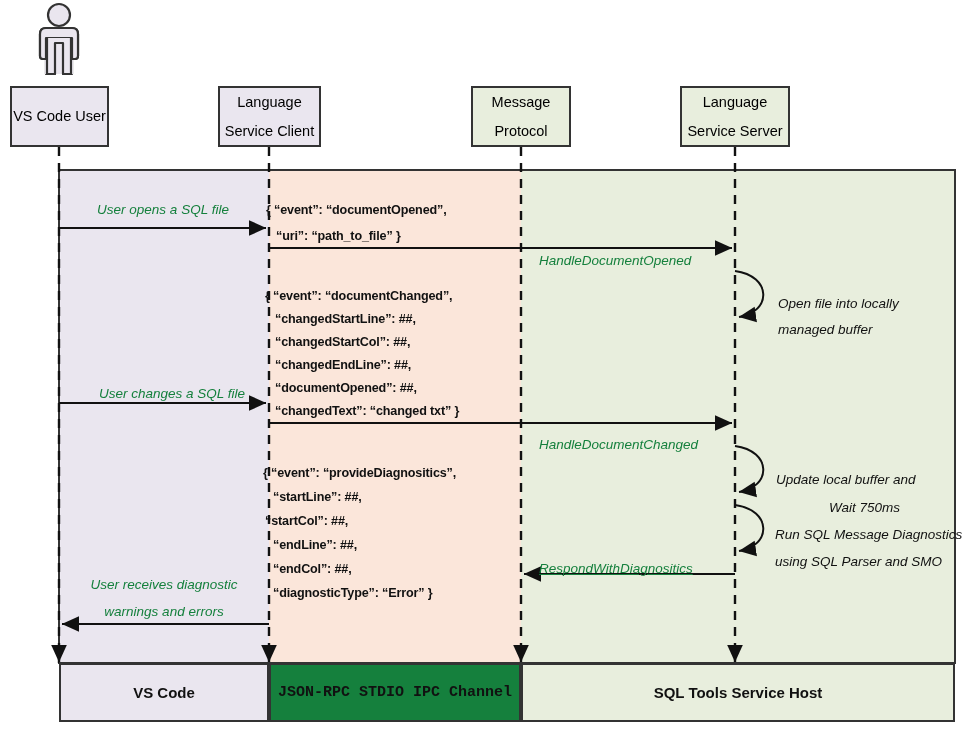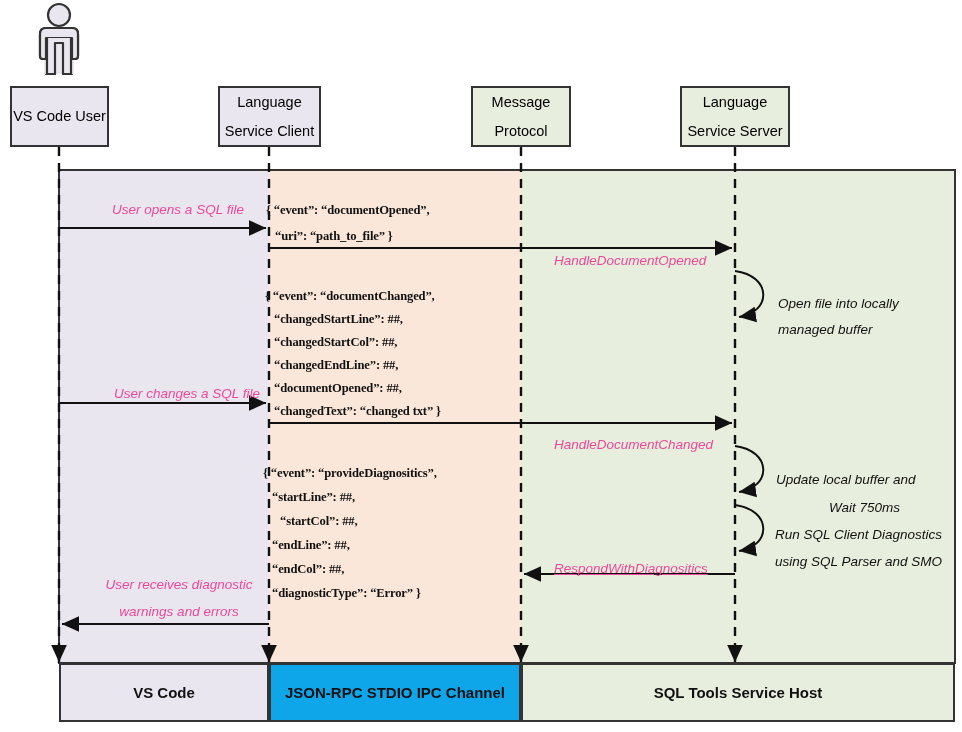--- a/index.html
+++ b/index.html
@@ -49,45 +49,44 @@
     box-sizing: border-box;
     border: 2px solid #333333;
     display: flex;
     align-items: center;
     justify-content: center;
     font-size: 15px;
     font-weight: bold;
     color: #111111;
   }
   .legendbox.lav { background: #EAE6EF; }
-  .legendbox.org { background: #0ea5e9; }
+  .legendbox.org { background: #15803d; font-family: Liberation Mono, monospace; }
   .legendbox.grn { background: #E8EEDD; }
 
   
   .msg-label {
     position: absolute;
     font-style: italic;
     font-size: 13.5px;
-    color: #ec4899;
+    color: #15803d;
     white-space: nowrap;
     line-height: 1.0;
-    margin-left: 15px;
   }
   .msg-label.center { text-align: center; transform: translateX(-50%); }
   .note-label {
     position: absolute;
     font-style: italic;
     font-size: 13.5px;
     color: #111111;
     white-space: nowrap;
     line-height: 1.0;
   }
   .json-line {
     position: absolute;
-    font-family: Liberation Serif, serif;
+    font-family: Liberation Sans, sans-serif;
     font-size: 12.6px;
     color: #111111;
     white-space: pre;
     line-height: 1.0;
     font-weight: bold;
     letter-spacing: -0.15px;
   }
 </style>
 </head>
 <body>
@@ -188,36 +187,36 @@
 
   <div class="msg-label center" style="left:164px; top:578px;">User receives diagnostic</div>
   <div class="msg-label center" style="left:164px; top:605px;">warnings and errors</div>
 
   <div class="note-label" style="left:778px; top:297px;">Open file into locally</div>
   <div class="note-label" style="left:778px; top:323px;">managed buffer</div>
 
   <div class="note-label" style="left:776px; top:473px;">Update local buffer and</div>
   <div class="note-label" style="left:829px; top:501px;">Wait 750ms</div>
 
-  <div class="note-label" style="left:775px; top:528px;">Run SQL Client Diagnostics</div>
+  <div class="note-label" style="left:775px; top:528px;">Run SQL Message Diagnostics</div>
   <div class="note-label" style="left:775px; top:555px;">using SQL Parser and SMO</div>
 
   <div class="json-line" style="left:266px; top:204px;">{ “event”: “documentOpened”,</div>
   <div class="json-line" style="left:266px; top:230px;">   “uri”: “path_to_file” }</div>
 
   <div class="json-line" style="left:265px; top:290px;">{ “event”: “documentChanged”,</div>
   <div class="json-line" style="left:265px; top:313px;">   “changedStartLine”: ##,</div>
   <div class="json-line" style="left:265px; top:336px;">   “changedStartCol”: ##,</div>
   <div class="json-line" style="left:265px; top:359px;">   “changedEndLine”: ##,</div>
   <div class="json-line" style="left:265px; top:382px;">   “documentOpened”: ##,</div>
   <div class="json-line" style="left:265px; top:405px;">   “changedText”: “changed txt” }</div>
 
   <div class="json-line" style="left:263px; top:467px;">{ “event”: “provideDiagnositics”,</div>
   <div class="json-line" style="left:263px; top:491px;">   “startLine”: ##,</div>
-  <div class="json-line" style="left:271px; top:515px;">   “startCol”: ##,</div>
+  <div class="json-line" style="left:255px; top:515px;">   “startCol”: ##,</div>
   <div class="json-line" style="left:263px; top:539px;">   “endLine”: ##,</div>
   <div class="json-line" style="left:263px; top:563px;">   “endCol”: ##,</div>
   <div class="json-line" style="left:263px; top:587px;">   “diagnosticType”: “Error” }</div>
 
   <div class="legendbox lav" style="left:59px; top:663px; width:210px; height:59px;">
     <span>VS Code</span>
   </div>
   <div class="legendbox org" style="left:269px; top:663px; width:252px; height:59px;">
     <span>JSON-RPC STDIO IPC Channel</span>
   </div>

